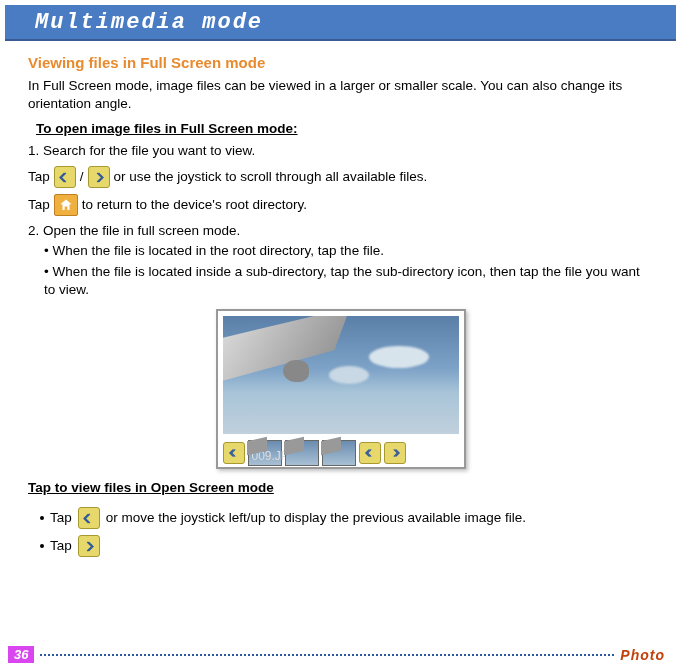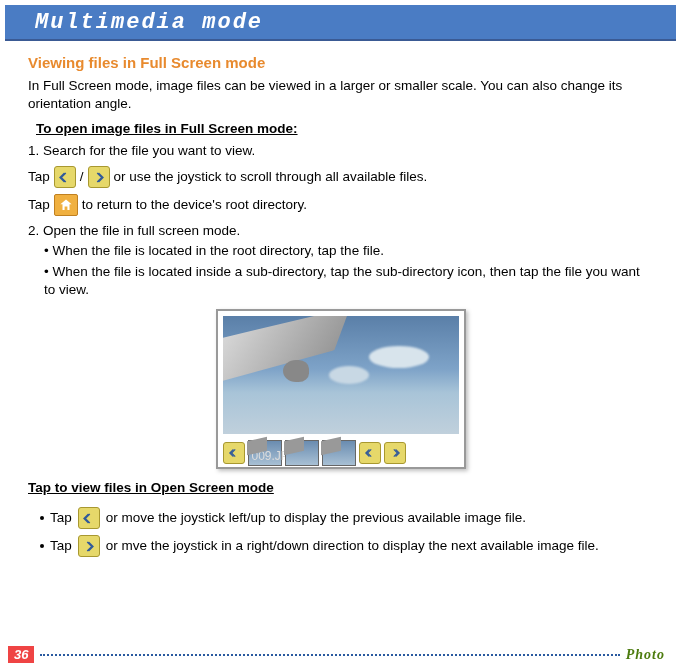--- a/index.html
+++ b/index.html
@@ -102,30 +102,30 @@
     margin: 8px 0 10px 0;
   }
   .bullet-row { display:flex; align-items:center; gap:6px; margin:6px 0 6px 12px; }
   .bullet-dot { width:4px; height:4px; background:#000; border-radius:50%; flex:0 0 auto; }
   .footer {
     position:absolute; bottom:6px; left:0; right:0;
     display:flex; align-items:center;
     padding: 0 8px;
   }
   .page-badge {
-    background:#ef4444; color:#fff; font-family:"Arial Black",Arial,sans-serif;
+    background:#d946ef; color:#fff; font-family:"Arial Black",Arial,sans-serif;
     font-size:13px; font-style:italic; font-weight:900;
     padding:1px 6px;
   }
   .dots {
     flex:1; margin:0 6px; height:1px;
     border-top:2px dotted #2a5aa0;
   }
   .footer-label {
-    color:#4d7c0f; font-family:Liberation Serif, serif;
+    color:#c2410c; font-family:Liberation Sans, sans-serif;
     font-style:italic; font-weight:900; font-size:14px; letter-spacing:1px;
     padding-right:8px;
     text-align:center;
   }
 </style>
 </head>
 <body>
 
 <div class="header-bar">
   <span class="header-title">Multimedia mode</span>
@@ -218,21 +218,20 @@
   </div>
 
   <div class="bullet-row">
     <span class="bullet-dot"></span>
     <span>Tap</span>
     <span class="icon-sq">
       <svg viewBox="0 0 20 20" width="13" height="13">
           <path d="M8 3 L15 10 L8 17 M10 3 L17 10 L10 17" fill="none" stroke="#315a9a" stroke-width="2"></path>
         </svg>
     </span>
-    <span>or mve the joystick in a right/down direction to display the next available image file.</span>
   </div>
 
 </div>
 
 <div class="footer">
   <span class="page-badge">36</span>
   <span class="dots"></span>
   <span class="footer-label">Photo</span>
 </div>
 

